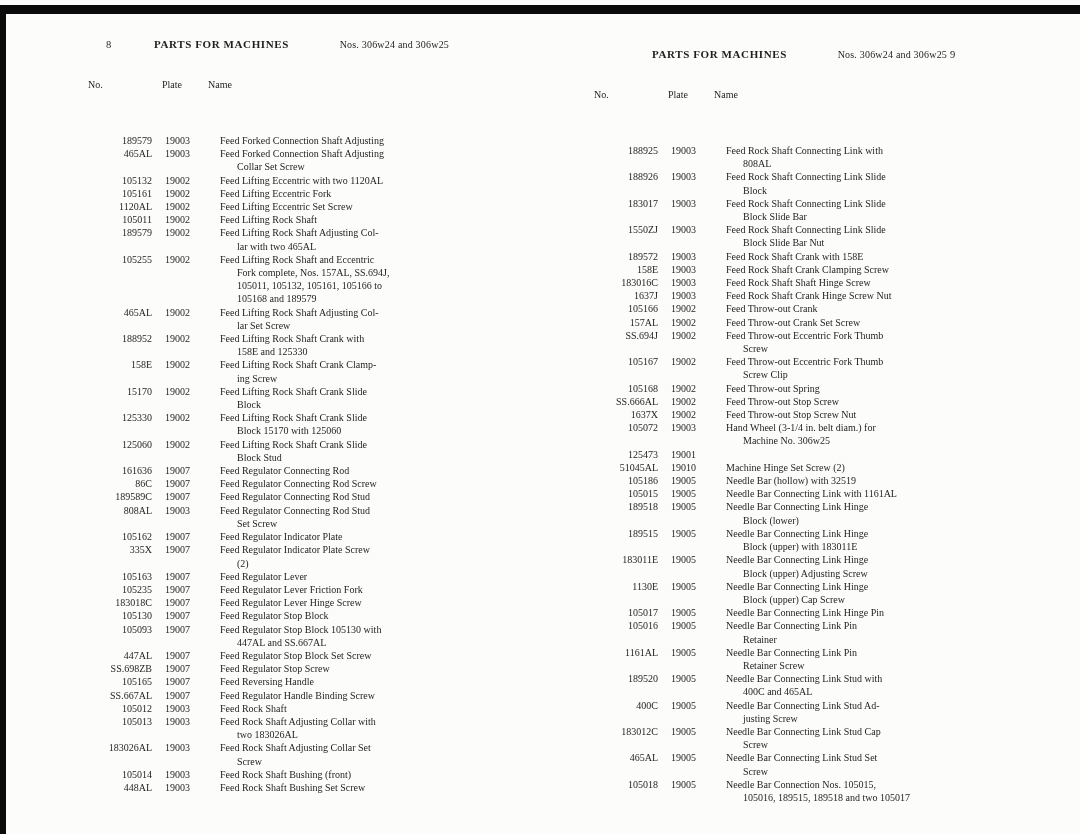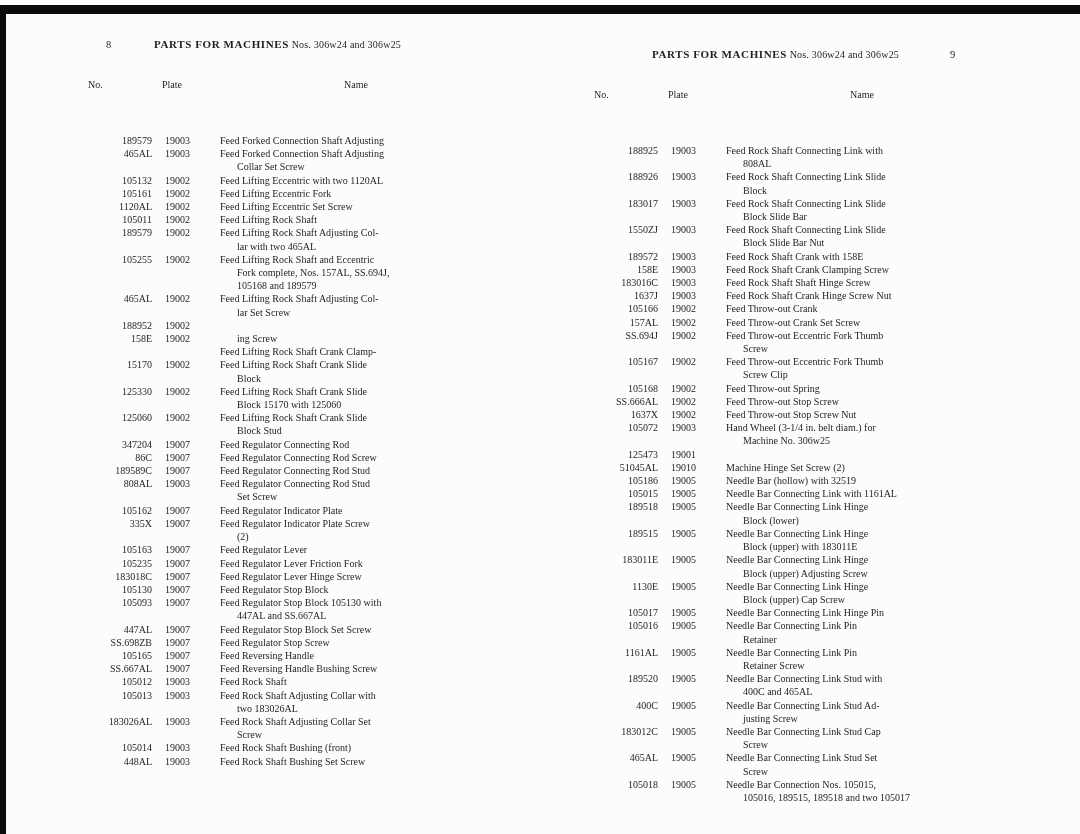--- a/index.html
+++ b/index.html
@@ -28,26 +28,26 @@
   .page-right { margin-left: 90px; padding-top: 10px; }
 
   .page-header { position: relative; height: 14px; margin-bottom: 26px; font-size: 11px; }
   .pgnum { position: absolute; top: 1px; font-size: 10.5px; }
   .page-left  .pgnum { left: 18px; }
   .page-right .pgnum { left: 356px; }
   .hdr-title { position: absolute; top: 0; white-space: nowrap; }
   .page-left  .hdr-title { left: 66px; }
   .page-right .hdr-title { left: 58px; }
   .caps { font-weight: bold; font-size: 11px; letter-spacing: 0.6px; }
-  .hdr-sub { font-size: 10px; letter-spacing: 0.2px; }
+  .hdr-sub { font-size: 10px; letter-spacing: 0.2px; margin-left: 48px; }
 
   .thead { display: flex; font-size: 10px; line-height: 13px; margin-bottom: 2px; }
   .th-no    { width: 64px; }
   .th-plate { width: 46px; margin-left: 10px; text-align: left; }
-  .th-name  { flex: 1; text-align: center; }
+  .th-name  { flex: 1; }
 
   .tbody { font-size: 10px; line-height: 13.2px; margin-top: 43px; }
   .row { display: flex; align-items: flex-start; }
   .cell-no    { width: 64px; text-align: right; white-space: nowrap; }
   .cell-plate { width: 46px; margin-left: 10px; padding-left: 3px; white-space: nowrap; }
   .cell-name  { flex: 1; margin-left: 12px; }
   .name-line { white-space: nowrap; }
   .name-line.cont { padding-left: 17px; }
 </style>
 </head>
@@ -120,41 +120,46 @@
               <div class="name-line">Feed Lifting Rock Shaft Adjusting Col-</div>
               <div class="name-line cont">lar with two 465AL</div>
             </div>
           </div>
           <div class="row">
             <div class="cell-no">105255</div>
             <div class="cell-plate">19002</div>
             <div class="cell-name">
               <div class="name-line">Feed Lifting Rock Shaft and Eccentric</div>
               <div class="name-line cont">Fork complete, Nos. 157AL, SS.694J,</div>
+              <div class="name-line cont">105011, 105132, 105161, 105166 to</div>
               <div class="name-line cont">105168 and 189579</div>
             </div>
           </div>
           <div class="row">
             <div class="cell-no">465AL</div>
             <div class="cell-plate">19002</div>
             <div class="cell-name">
               <div class="name-line">Feed Lifting Rock Shaft Adjusting Col-</div>
               <div class="name-line cont">lar Set Screw</div>
             </div>
           </div>
           <div class="row">
             <div class="cell-no">188952</div>
             <div class="cell-plate">19002</div>
+            <div class="cell-name">
+              <div class="name-line">Feed Lifting Rock Shaft Crank with</div>
+              <div class="name-line cont">158E and 125330</div>
+            </div>
           </div>
           <div class="row">
             <div class="cell-no">158E</div>
             <div class="cell-plate">19002</div>
             <div class="cell-name">
+              <div class="name-line">Feed Lifting Rock Shaft Crank Clamp-</div>
               <div class="name-line cont">ing Screw</div>
-              <div class="name-line">Feed Lifting Rock Shaft Crank Clamp-</div>
             </div>
           </div>
           <div class="row">
             <div class="cell-no">15170</div>
             <div class="cell-plate">19002</div>
             <div class="cell-name">
               <div class="name-line">Feed Lifting Rock Shaft Crank Slide</div>
               <div class="name-line cont">Block</div>
             </div>
           </div>
@@ -168,21 +173,21 @@
           </div>
           <div class="row">
             <div class="cell-no">125060</div>
             <div class="cell-plate">19002</div>
             <div class="cell-name">
               <div class="name-line">Feed Lifting Rock Shaft Crank Slide</div>
               <div class="name-line cont">Block Stud</div>
             </div>
           </div>
           <div class="row">
-            <div class="cell-no">347204</div>
+            <div class="cell-no">161636</div>
             <div class="cell-plate">19007</div>
             <div class="cell-name">
               <div class="name-line">Feed Regulator Connecting Rod</div>
             </div>
           </div>
           <div class="row">
             <div class="cell-no">86C</div>
             <div class="cell-plate">19007</div>
             <div class="cell-name">
               <div class="name-line">Feed Regulator Connecting Rod Screw</div>
@@ -272,21 +277,21 @@
             <div class="cell-no">105165</div>
             <div class="cell-plate">19007</div>
             <div class="cell-name">
               <div class="name-line">Feed Reversing Handle</div>
             </div>
           </div>
           <div class="row">
             <div class="cell-no">SS.667AL</div>
             <div class="cell-plate">19007</div>
             <div class="cell-name">
-              <div class="name-line">Feed Reversing Handle Bushing Screw</div>
+              <div class="name-line">Feed Regulator Handle Binding Screw</div>
             </div>
           </div>
           <div class="row">
             <div class="cell-no">105012</div>
             <div class="cell-plate">19003</div>
             <div class="cell-name">
               <div class="name-line">Feed Rock Shaft</div>
             </div>
           </div>
           <div class="row">

